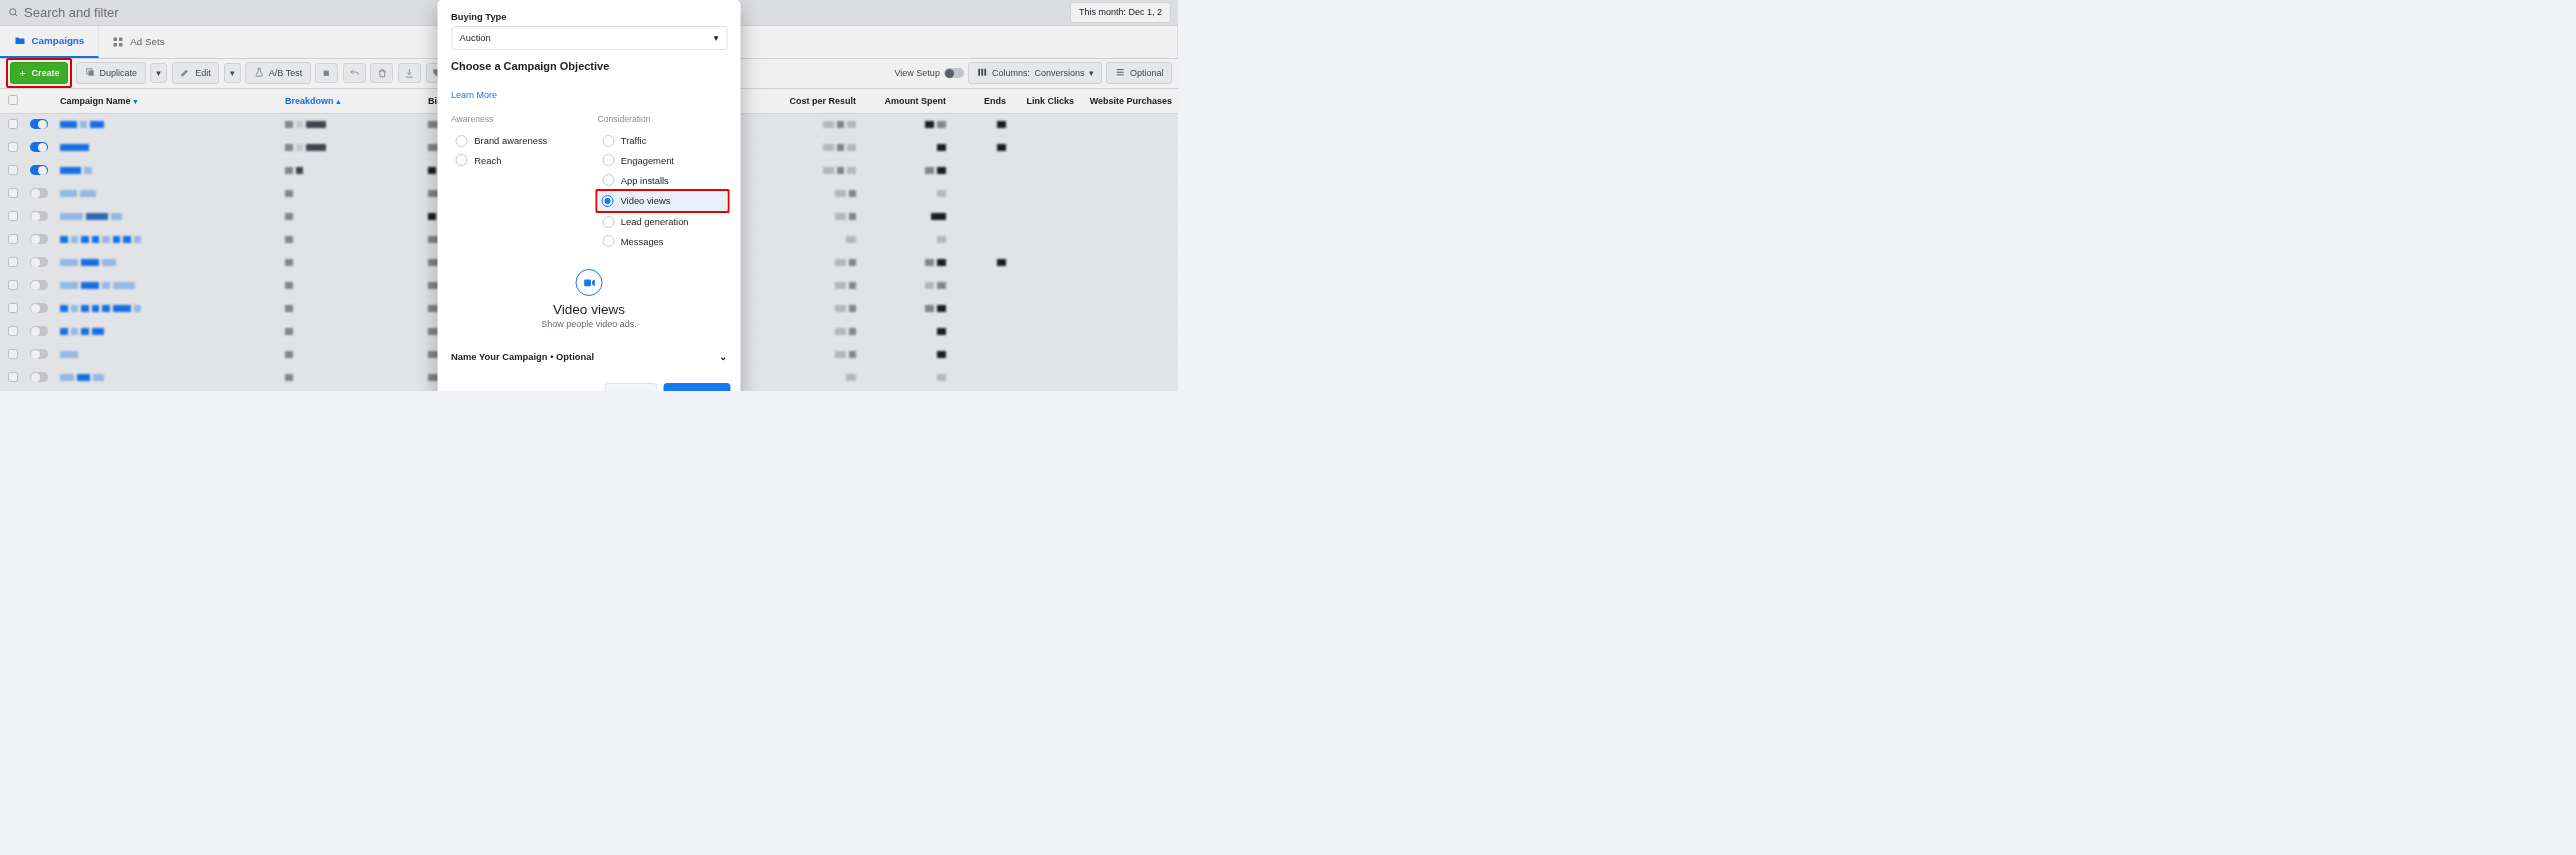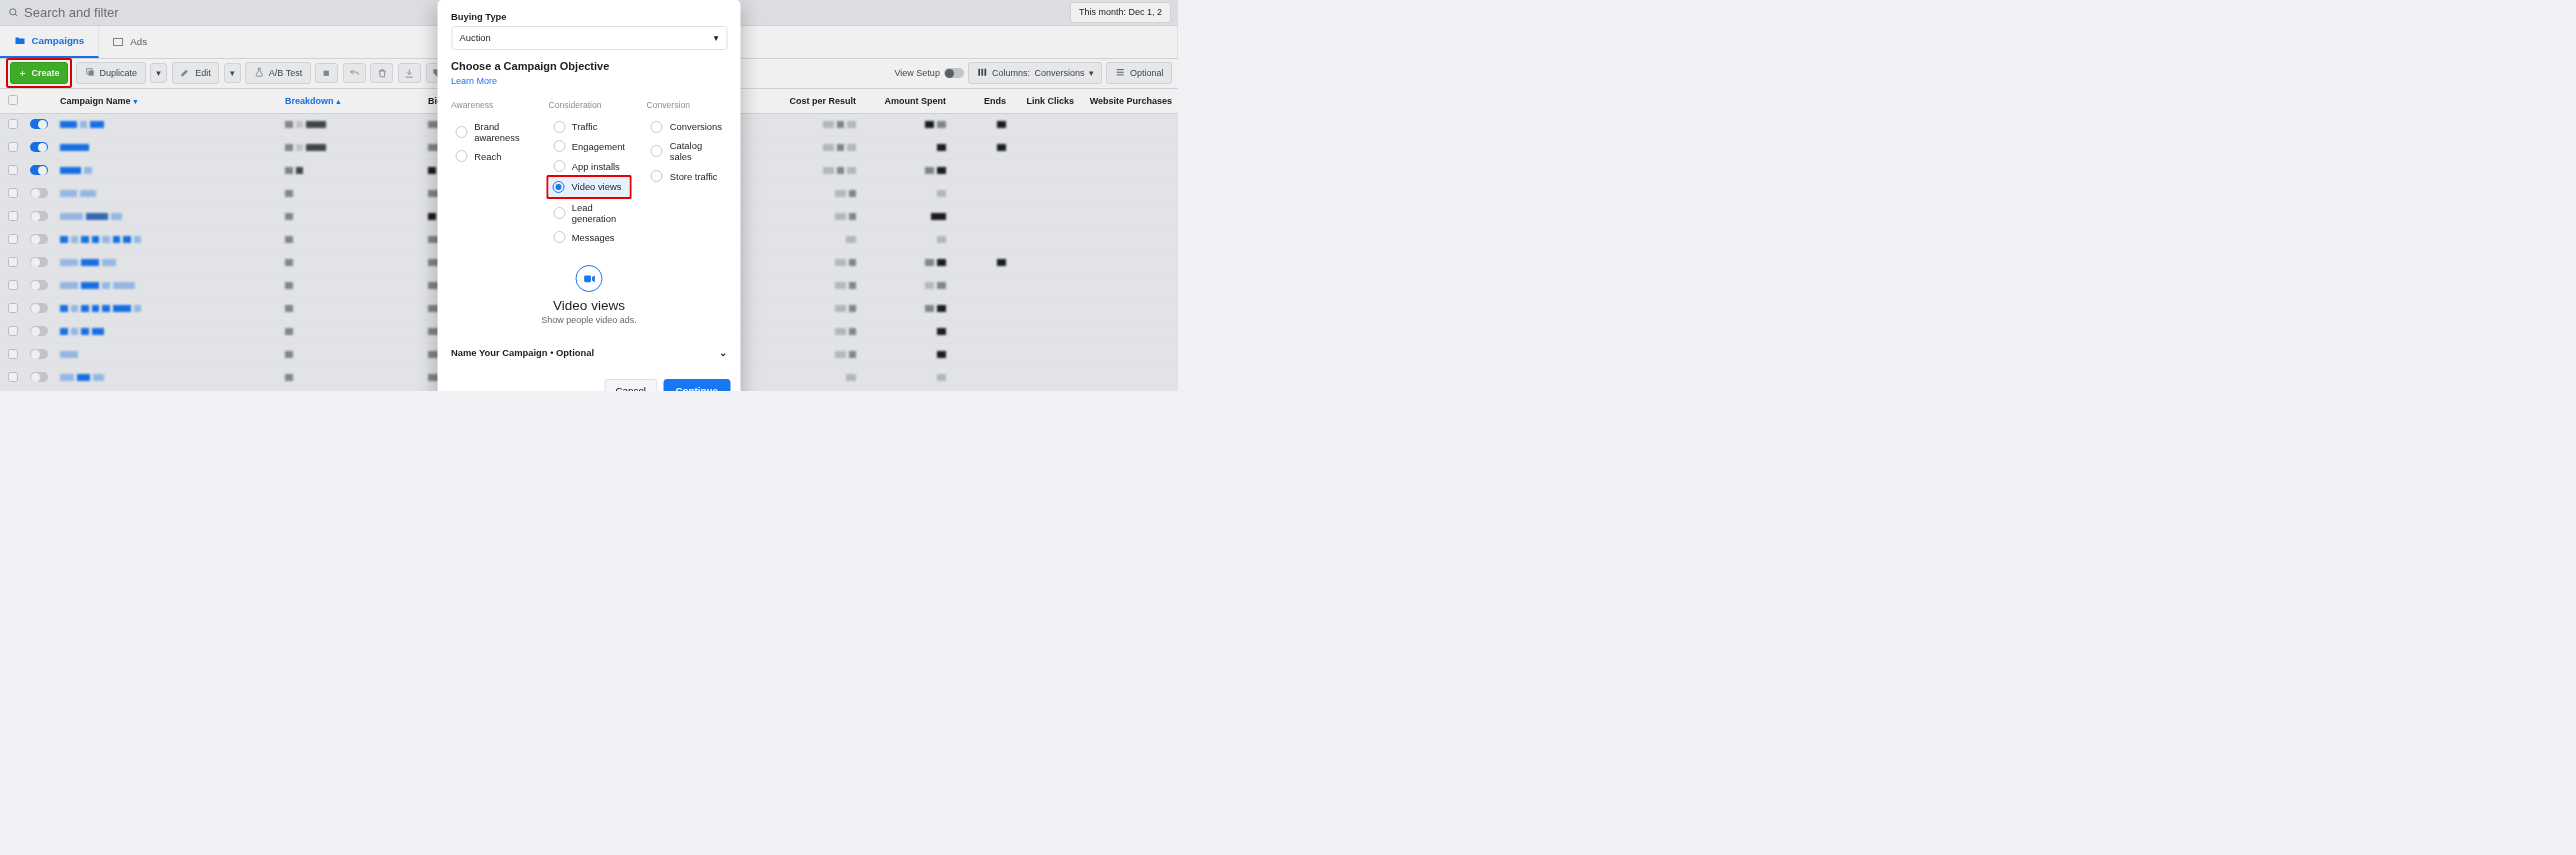--- a/index.html
+++ b/index.html
@@ -178,21 +178,21 @@
   }
   .modal-body { padding: 10.5px 13.5px 7.5px; }
   .sect-label { font-size:9.4px; font-weight:600; color:#1c1e21; margin-bottom:4.5px; }
   .select {
     border:0.8px solid #dcdfe4; border-radius:3px; padding:5.3px 7.5px;
     display:flex; justify-content:space-between; align-items:center;
     font-size:9.4px; cursor:pointer;
   }
   .select .caret { color:#1c1e21; }
   .obj-head { margin-top:10.5px; font-size:11px; font-weight:600; }
-  .learnmore { color:#1877f2; font-size:9px; cursor:pointer; margin-top:4px; }
+  .learnmore { color:#1877f2; font-size:9px; cursor:pointer; margin-top:18px; }
   .obj-grid { display:flex; gap:17px; margin-top:13.5px; }
   .obj-col { flex:1; }
   .obj-col-title { font-size:8.6px; color:#8a8d91; margin-bottom:7.5px; }
   .opt { display:flex; align-items:center; gap:6.8px; padding:3.8px 4.5px; font-size:9.4px; color:#1c1e21; cursor:pointer; border-radius:3px; }
   .radio {
     width:12px; height:12px; border:1.5px solid #c5c8cd; border-radius:50%; display:inline-flex; align-items:center; justify-content:center; flex:none;
   }
   .radio.sel { border-color:#1877f2; }
   .radio.sel::after { content:""; width:6px; height:6px; background:#1877f2; border-radius:50%; }
   .opt.sel-row { background:#e7f0fd; }
@@ -242,20 +242,31 @@
 </div>
 
 <div class="navtabs">
   <div class="navtab active">
     <span class="tabicon">
         <svg viewBox="0 0 24 24" width="12" height="12">
           <path d="M3 5h6l2 2h10v11H3z"></path>
         </svg>
       </span>
     <span>Campaigns</span>
+  </div>
+  <div class="navtab" style="flex:1">
+    <span class="tabicon">
+        <svg viewBox="0 0 24 24" width="12" height="12">
+          <rect x="3" y="3" width="7" height="7"></rect>
+          <rect x="14" y="3" width="7" height="7"></rect>
+          <rect x="3" y="14" width="7" height="7"></rect>
+          <rect x="14" y="14" width="7" height="7"></rect>
+        </svg>
+      </span>
+    <span>Ad Sets</span>
   </div>
   <div class="navtab" style="flex:1">
     <span class="tabicon">
         <svg viewBox="0 0 24 24" width="12" height="12">
           <rect x="3" y="5" width="18" height="14" fill="none" stroke="#8a8d91" stroke-width="2"></rect>
         </svg>
       </span>
     <span>Ads</span>
   </div>
 </div>
@@ -763,37 +774,20 @@
             <div class="opt ">
               <span class="radio "></span>
               <span>Lead generation</span>
             </div>
             <div class="opt ">
               <span class="radio "></span>
               <span>Messages</span>
             </div>
           </div>
       </div>
-      <div class="obj-col">
-        <div class="obj-col-title">Conversion</div>
-        <div id="col-cv">
-            <div class="opt ">
-              <span class="radio "></span>
-              <span>Conversions</span>
-            </div>
-            <div class="opt ">
-              <span class="radio "></span>
-              <span>Catalog sales</span>
-            </div>
-            <div class="opt ">
-              <span class="radio "></span>
-              <span>Store traffic</span>
-            </div>
-          </div>
-      </div>
     </div>
 
     <div class="obj-preview">
       <span class="circle-ico">
         <svg width="13.5" height="13.5" viewBox="0 0 24 24">
             <rect x="3" y="6" width="12" height="12" rx="2"></rect>
             <path d="M17 9l5-3v12l-5-3z"></path>
           </svg>
       </span>
       <h3>Video views</h3>

